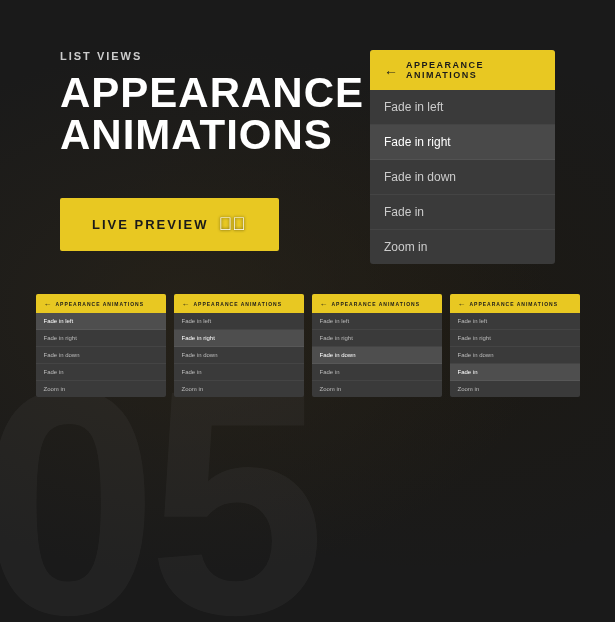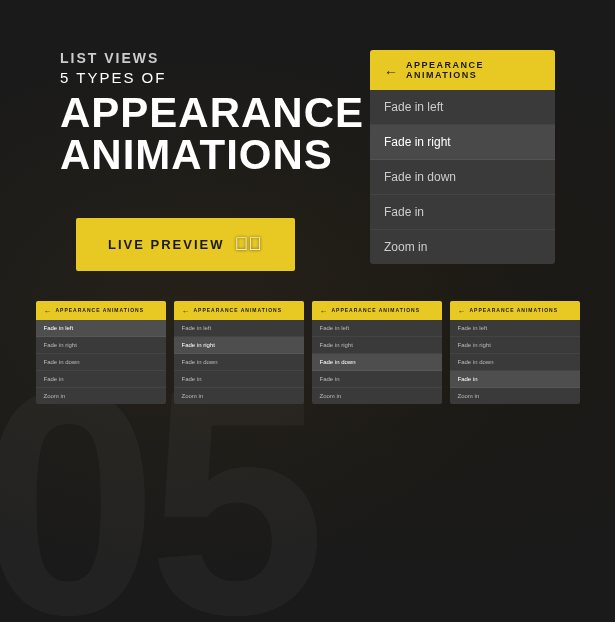--- a/index.html
+++ b/index.html
@@ -39,26 +39,26 @@
       align-items: flex-start;
     }
 
     
     .left-panel {
       flex: 0 0 auto;
       width: 280px;
     }
 
     .list-views-label {
-      font-size: 14px;
+      font-size: 11px;
       font-weight: 700;
       color: #cccccc;
       letter-spacing: 2px;
       text-transform: uppercase;
-      margin-bottom: 2px;
+      margin-bottom: 10px;
     }
 
     .subtitle {
       font-size: 15px;
       font-weight: 400;
       color: #ffffff;
       text-transform: uppercase;
       letter-spacing: 2px;
       line-height: 1.3;
       margin-bottom: 4px;
@@ -82,21 +82,20 @@
       font-size: 13px;
       font-weight: 800;
       letter-spacing: 2px;
       text-transform: uppercase;
       cursor: pointer;
       border-radius: 2px;
       display: flex;
       align-items: center;
       gap: 10px;
       position: relative;
-      margin-left: 16px;
     }
 
     .cursor-icon {
       font-size: 18px;
       color: #fff;
       text-shadow: 0 0 3px #000;
     }
 
     
     .right-panel {
@@ -206,21 +205,20 @@
   </style>
 </head>
 <body>
 
 <div class="watermark">05</div>
 
 <div class="content">
 
   <div class="left-panel">
     <div class="list-views-label">LIST VIEWS</div>
-    <div class="subtitle">5 TYPES OF</div>
     <div class="title">APPEARANCE<br>ANIMATIONS</div>
     <button class="live-preview-btn">
       <span>LIVE PREVIEW</span>
       <span class="cursor-icon">▶⃞</span>
     </button>
   </div>
 
   <div class="right-panel">
     <div class="menu-card">
       <div class="menu-header">

